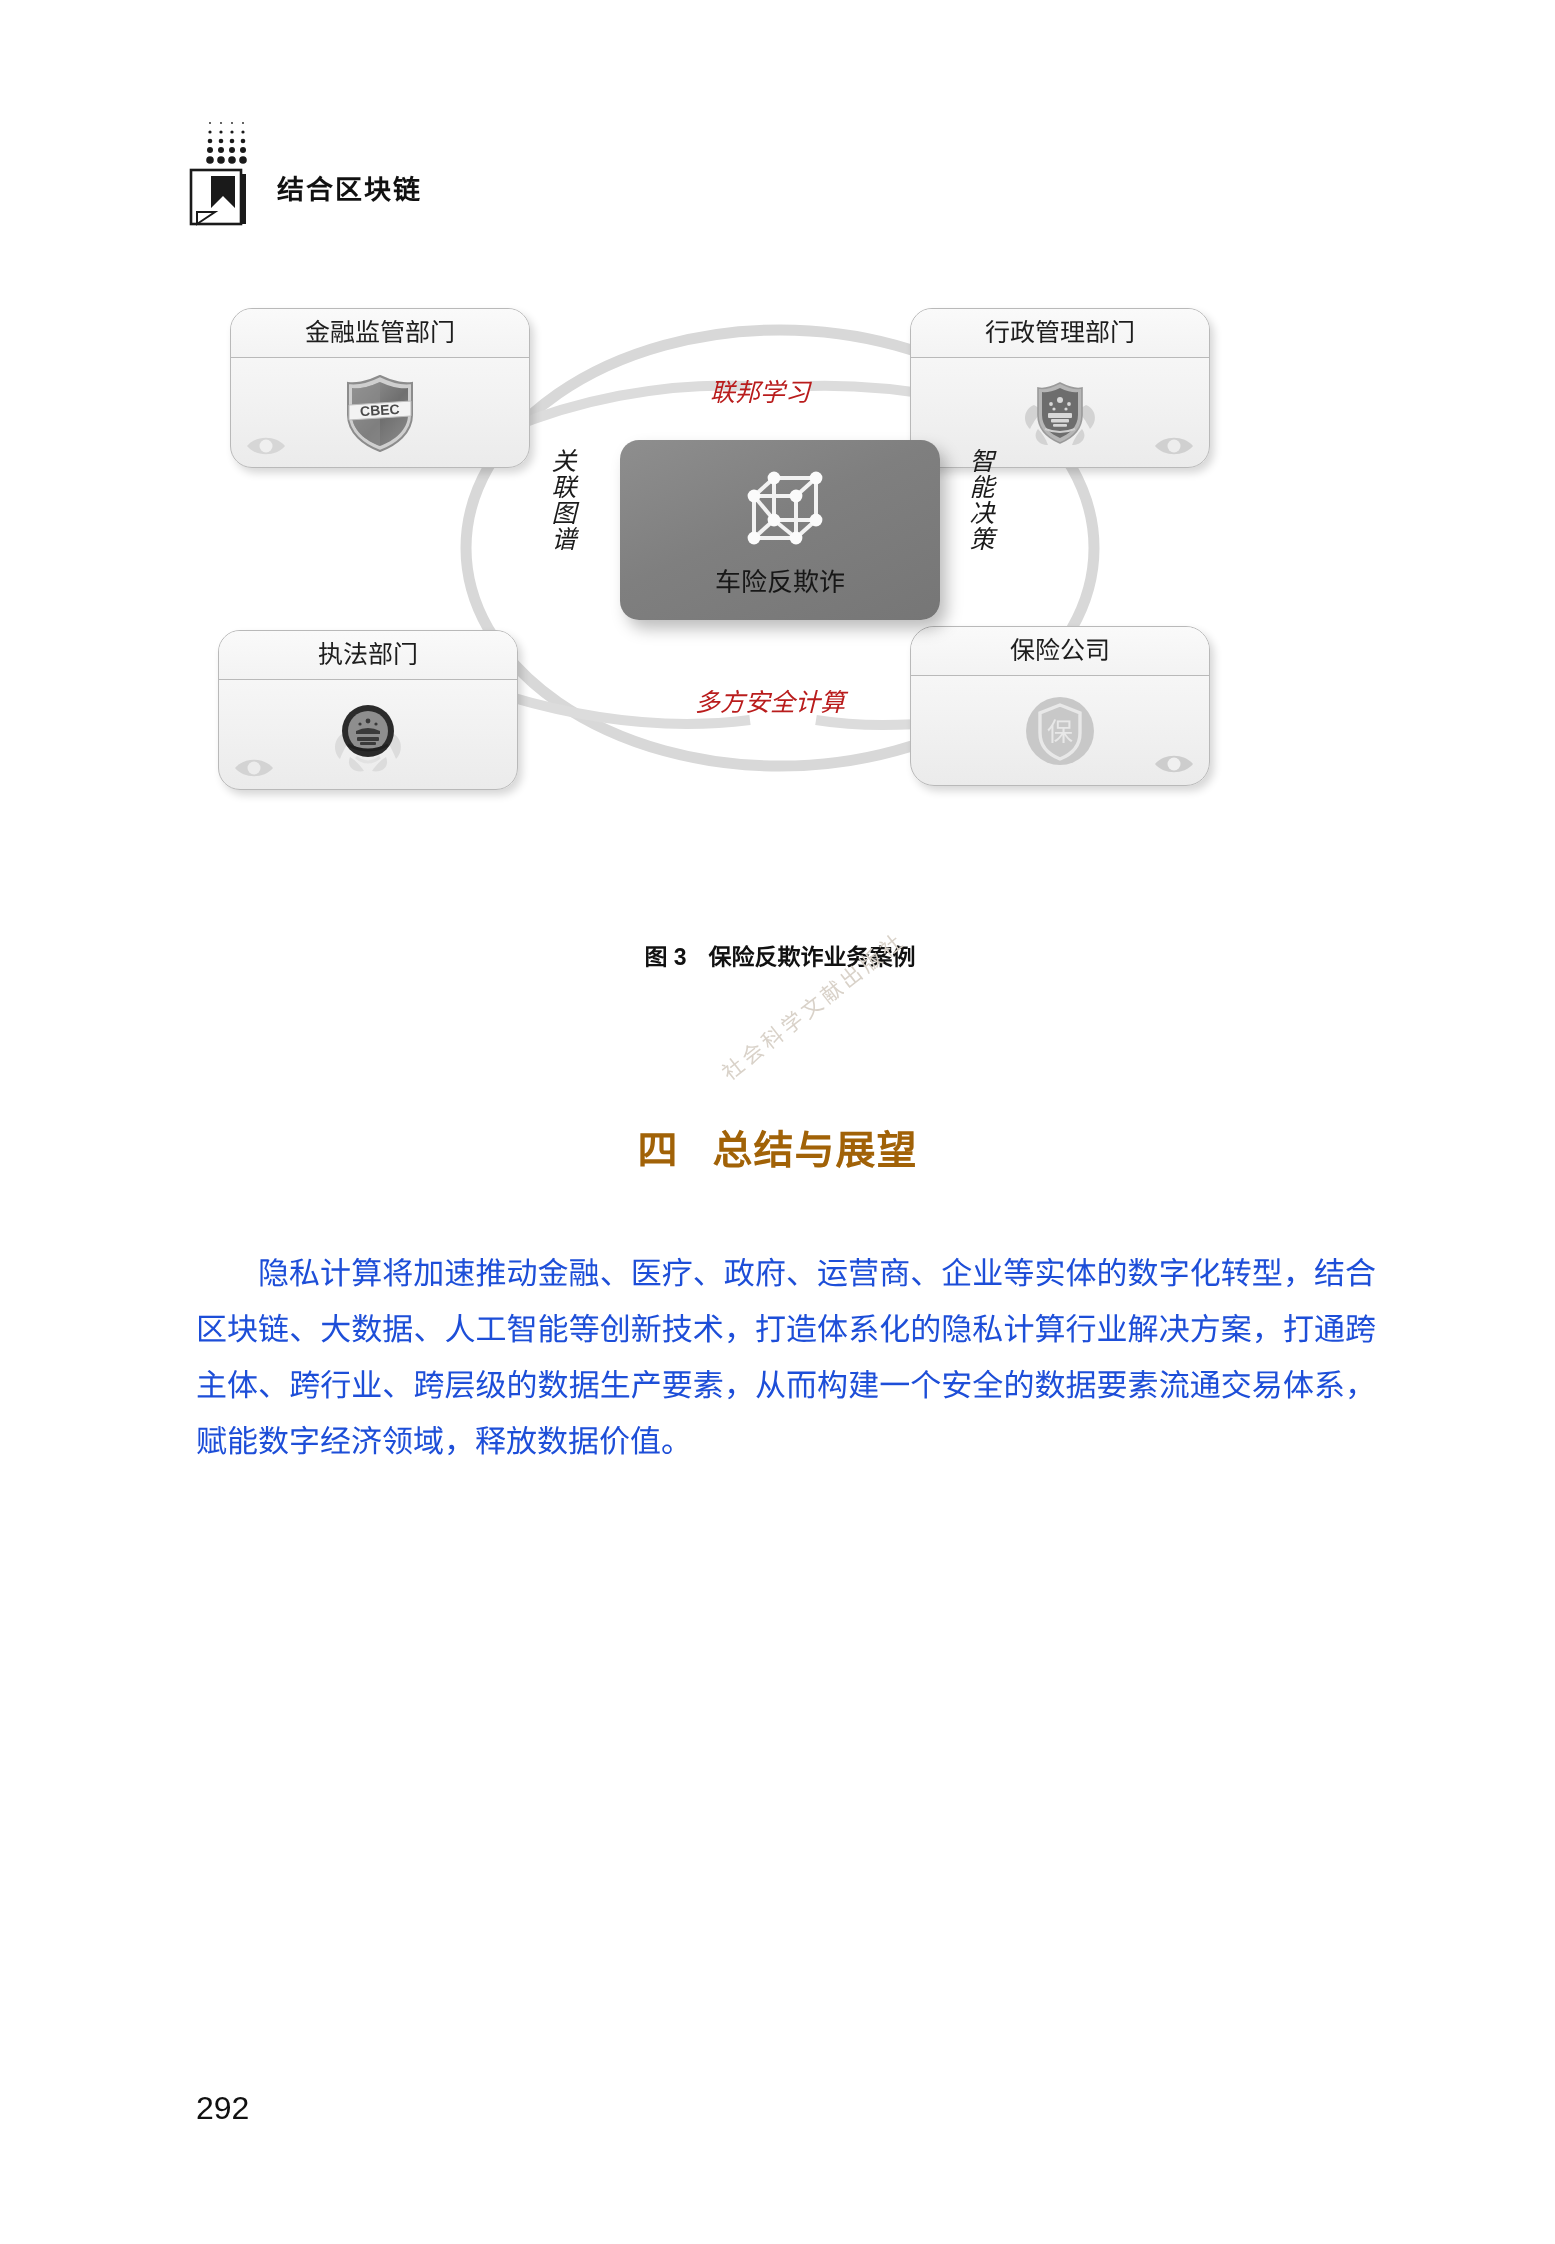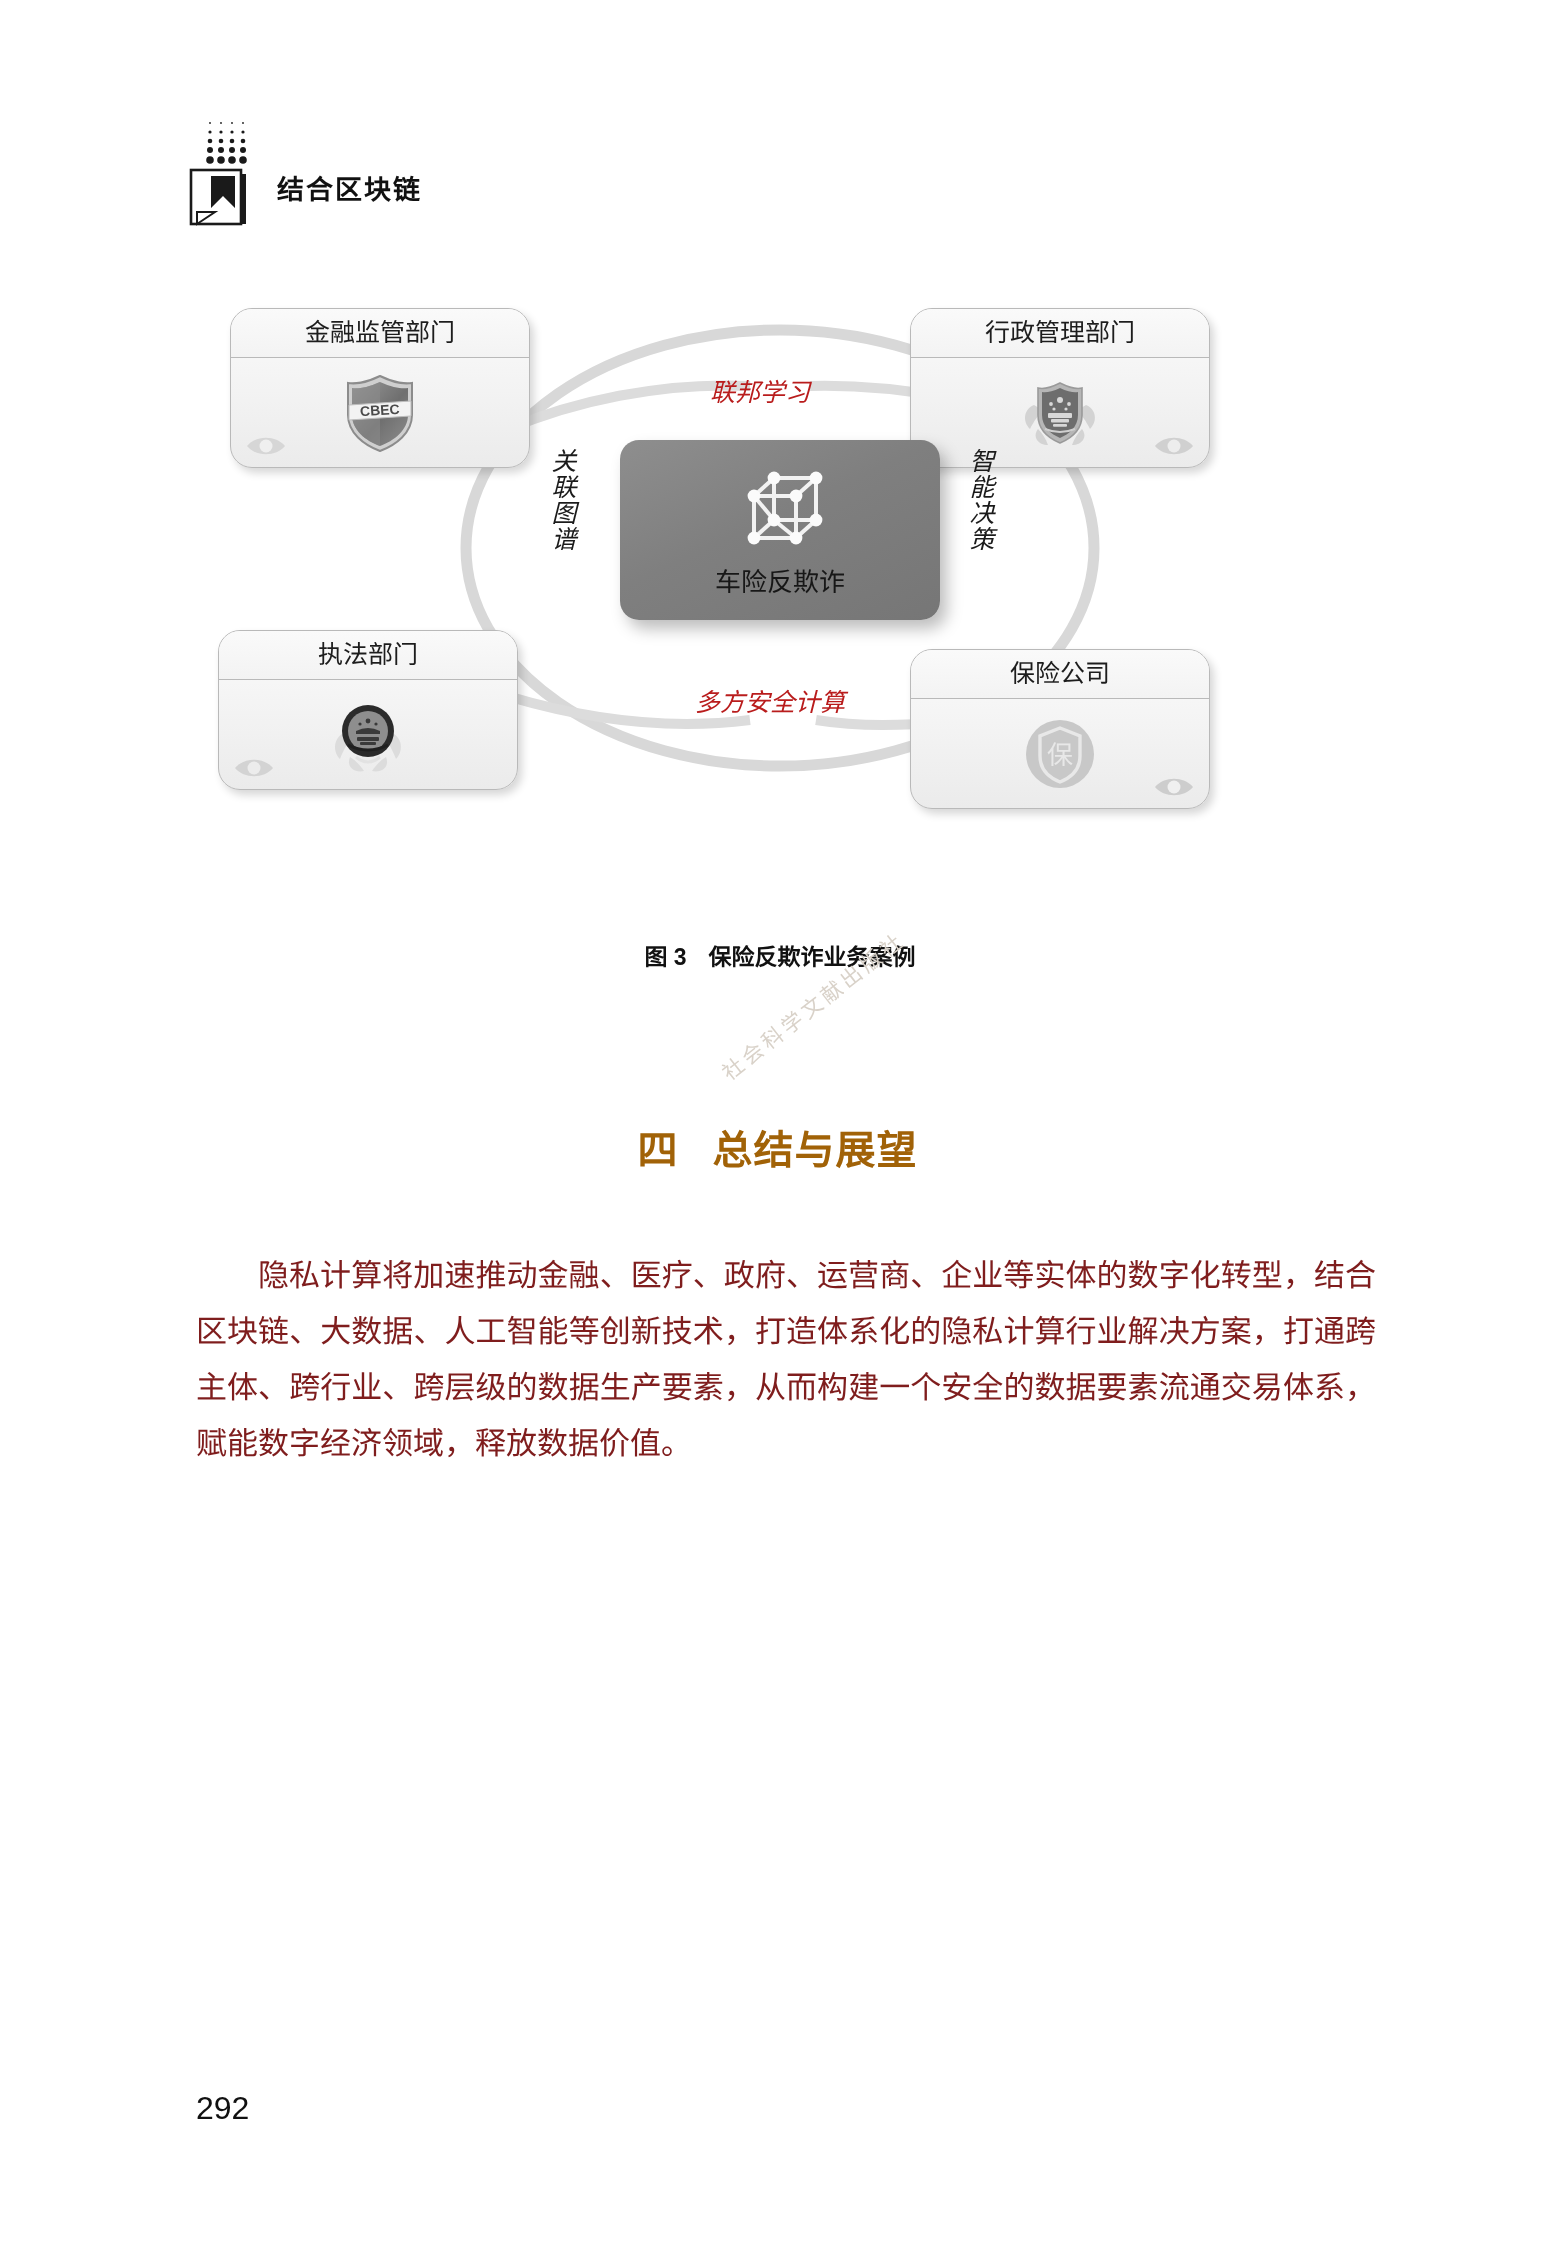--- a/index.html
+++ b/index.html
@@ -119,21 +119,21 @@
     width: 42px;
     height: 26px;
   }
   .eye-left  { left: 14px; }
   .eye-right { right: 14px; }
 
   
   #card-financial    { left: 80px;  top: 18px;  width: 300px; height: 160px; }
   #card-admin        { left: 760px; top: 18px;  width: 300px; height: 160px; }
   #card-enforcement  { left: 68px;  top: 340px; width: 300px; height: 160px; }
-  #card-insurer      { left: 760px; top: 359px; width: 300px; height: 160px; }
+  #card-insurer      { left: 760px; top: 336px; width: 300px; height: 160px; border-radius: 24px; }
 
   
   .center-node {
     position: absolute;
     left: 470px;
     top: 150px;
     width: 320px;
     height: 180px;
     border-radius: 19px;
     background: linear-gradient(155deg, #8e8e8e 0%, #7f7f7f 45%, #767676 100%);
@@ -227,22 +227,22 @@
 
   .body-paragraph {
     position: absolute;
     left: 196px;
     top: 1248px;
     width: 1180px;
     font-size: 31px;
     line-height: 56px;
     text-indent: 62px;
     text-align: justify;
-    color: #7f1d1d;
-    font-family: Liberation Serif, serif;
+    color: #1d4ed8;
+    font-family: Liberation Mono, monospace;
   }
 
   .page-number {
     position: absolute;
     left: 196px;
     top: 2090px;
     font-family: "Liberation Sans", "DejaVu Sans", sans-serif;
     font-size: 32px;
     font-weight: 400;
     color: #111111;

